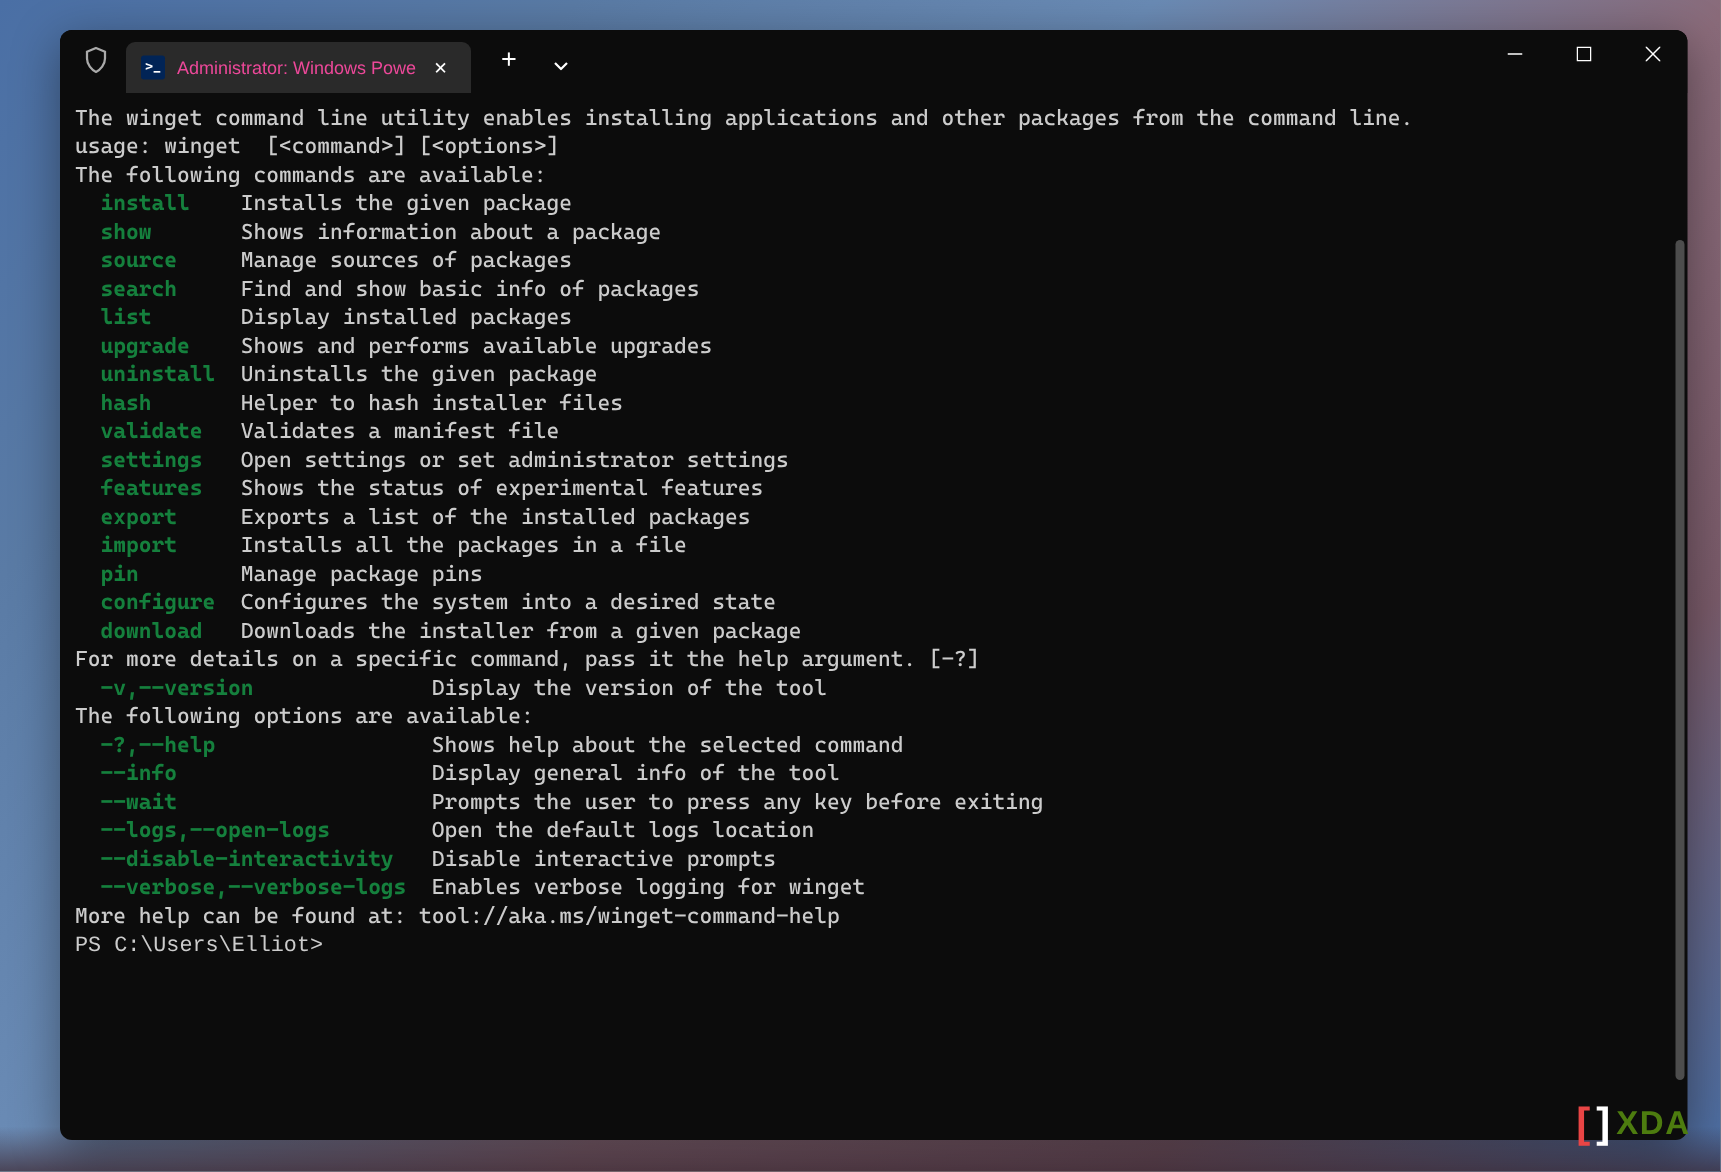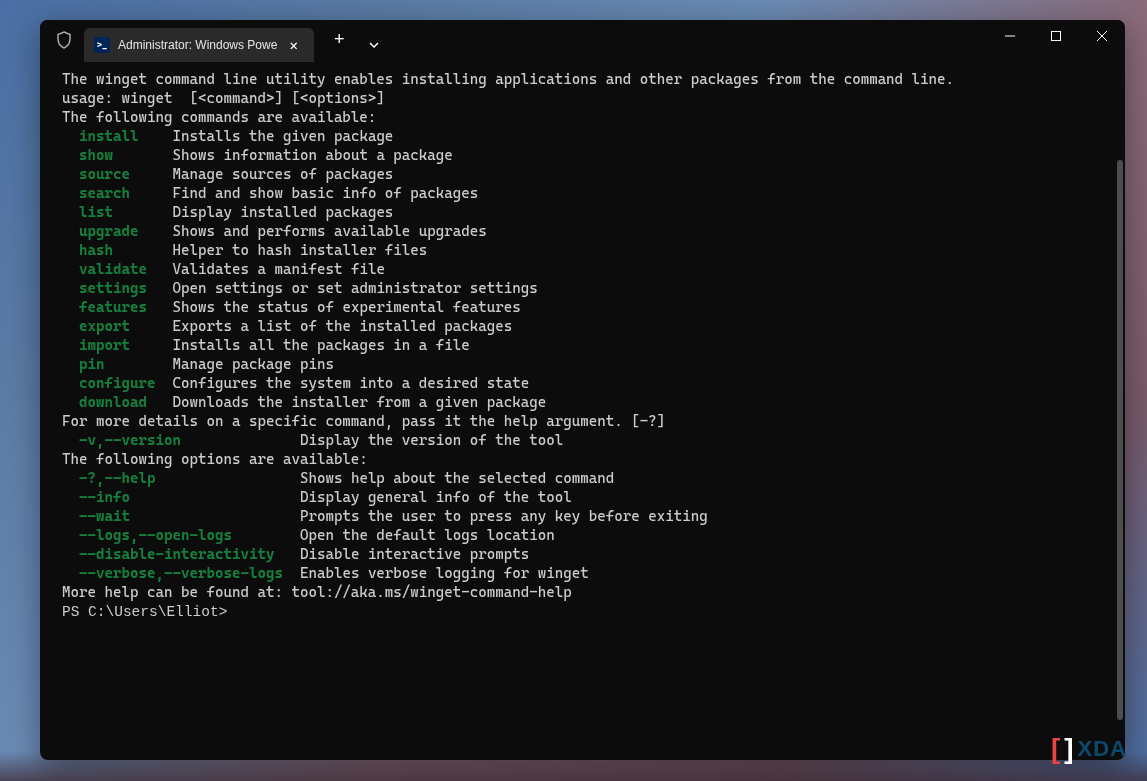--- a/index.html
+++ b/index.html
@@ -81,21 +81,21 @@
       margin-right: 8px;
     }
     
     .tab-icon-text {
       color: white;
       font-size: 9px;
       font-weight: bold;
     }
     
     .tab-title {
-      color: #e5e5e5;
+      color: #ec4899;
       font-size: 12px;
       font-family: 'Segoe UI', sans-serif;
       flex: 1;
       overflow: hidden;
       text-overflow: ellipsis;
       white-space: nowrap;
     }
     
     .tab-close {
       color: #ffffff;
@@ -136,21 +136,21 @@
       height: 32px;
       display: flex;
       align-items: center;
       justify-content: center;
       color: #ffffff;
       cursor: pointer;
     }
     
     .terminal-content {
       flex: 1;
-      padding: 8px 22px;
+      padding: 8px 10px;
       color: #cccccc;
       font-size: 14.5px;
       line-height: 19px;
       overflow-y: auto;
       position: relative;
     }
     
     .terminal-content::-webkit-scrollbar {
       width: 10px;
     }
@@ -196,21 +196,21 @@
     
     .xda-bracket.left {
       color: #e94545;
     }
     
     .xda-bracket.right {
       color: #ffffff;
     }
     
     .xda-text {
-      color: #0c4a6e;
+      color: #4d7c0f;
       font-size: 22px;
       font-weight: bold;
       font-family: Arial, sans-serif;
       letter-spacing: 1px;
     }
     
     .scrollbar-indicator {
       position: absolute;
       right: 2px;
       top: 140px;
@@ -268,20 +268,21 @@
       <div class="line"></div>
       <div class="line">usage: winget  [&lt;command&gt;] [&lt;options&gt;]</div>
       <div class="line"></div>
       <div class="line">The following commands are available:</div>
       <div class="line">  <span class="cmd-bold">install    </span>Installs the given package</div>
       <div class="line">  <span class="cmd-bold">show       </span>Shows information about a package</div>
       <div class="line">  <span class="cmd-bold">source     </span>Manage sources of packages</div>
       <div class="line">  <span class="cmd-bold">search     </span>Find and show basic info of packages</div>
       <div class="line">  <span class="cmd-bold">list       </span>Display installed packages</div>
       <div class="line">  <span class="cmd-bold">upgrade    </span>Shows and performs available upgrades</div>
+      <div class="line">  <span class="cmd-bold">uninstall  </span>Uninstalls the given package</div>
       <div class="line">  <span class="cmd-bold">hash       </span>Helper to hash installer files</div>
       <div class="line">  <span class="cmd-bold">validate   </span>Validates a manifest file</div>
       <div class="line">  <span class="cmd-bold">settings   </span>Open settings or set administrator settings</div>
       <div class="line">  <span class="cmd-bold">features   </span>Shows the status of experimental features</div>
       <div class="line">  <span class="cmd-bold">export     </span>Exports a list of the installed packages</div>
       <div class="line">  <span class="cmd-bold">import     </span>Installs all the packages in a file</div>
       <div class="line">  <span class="cmd-bold">pin        </span>Manage package pins</div>
       <div class="line">  <span class="cmd-bold">configure  </span>Configures the system into a desired state</div>
       <div class="line">  <span class="cmd-bold">download   </span>Downloads the installer from a given package</div>
       <div class="line"></div>

